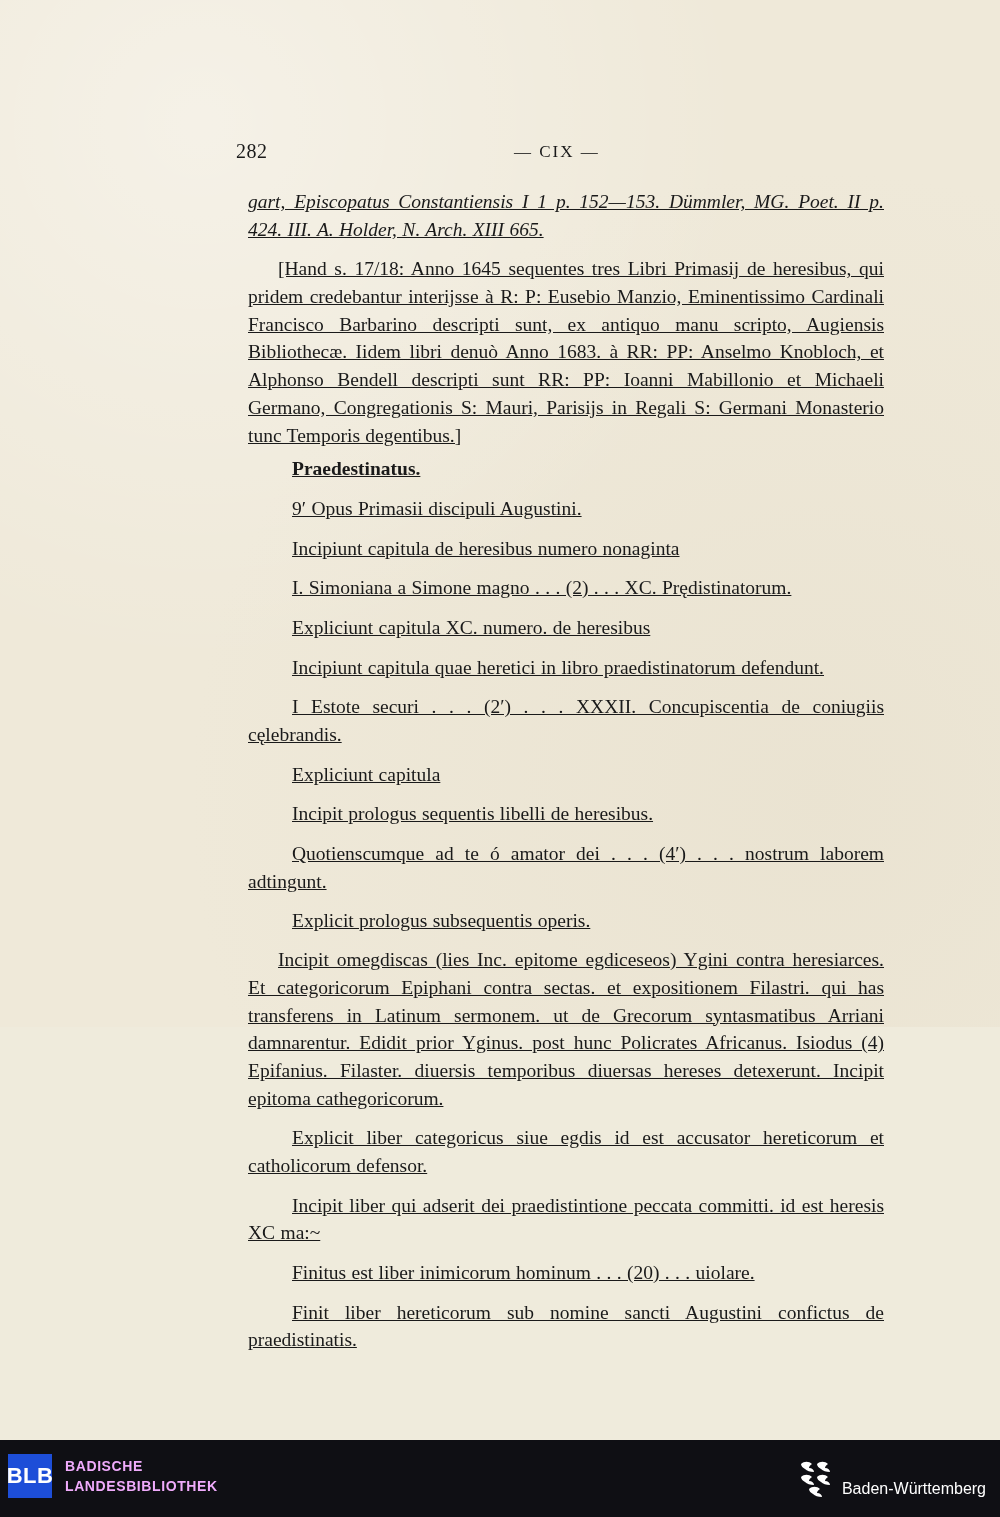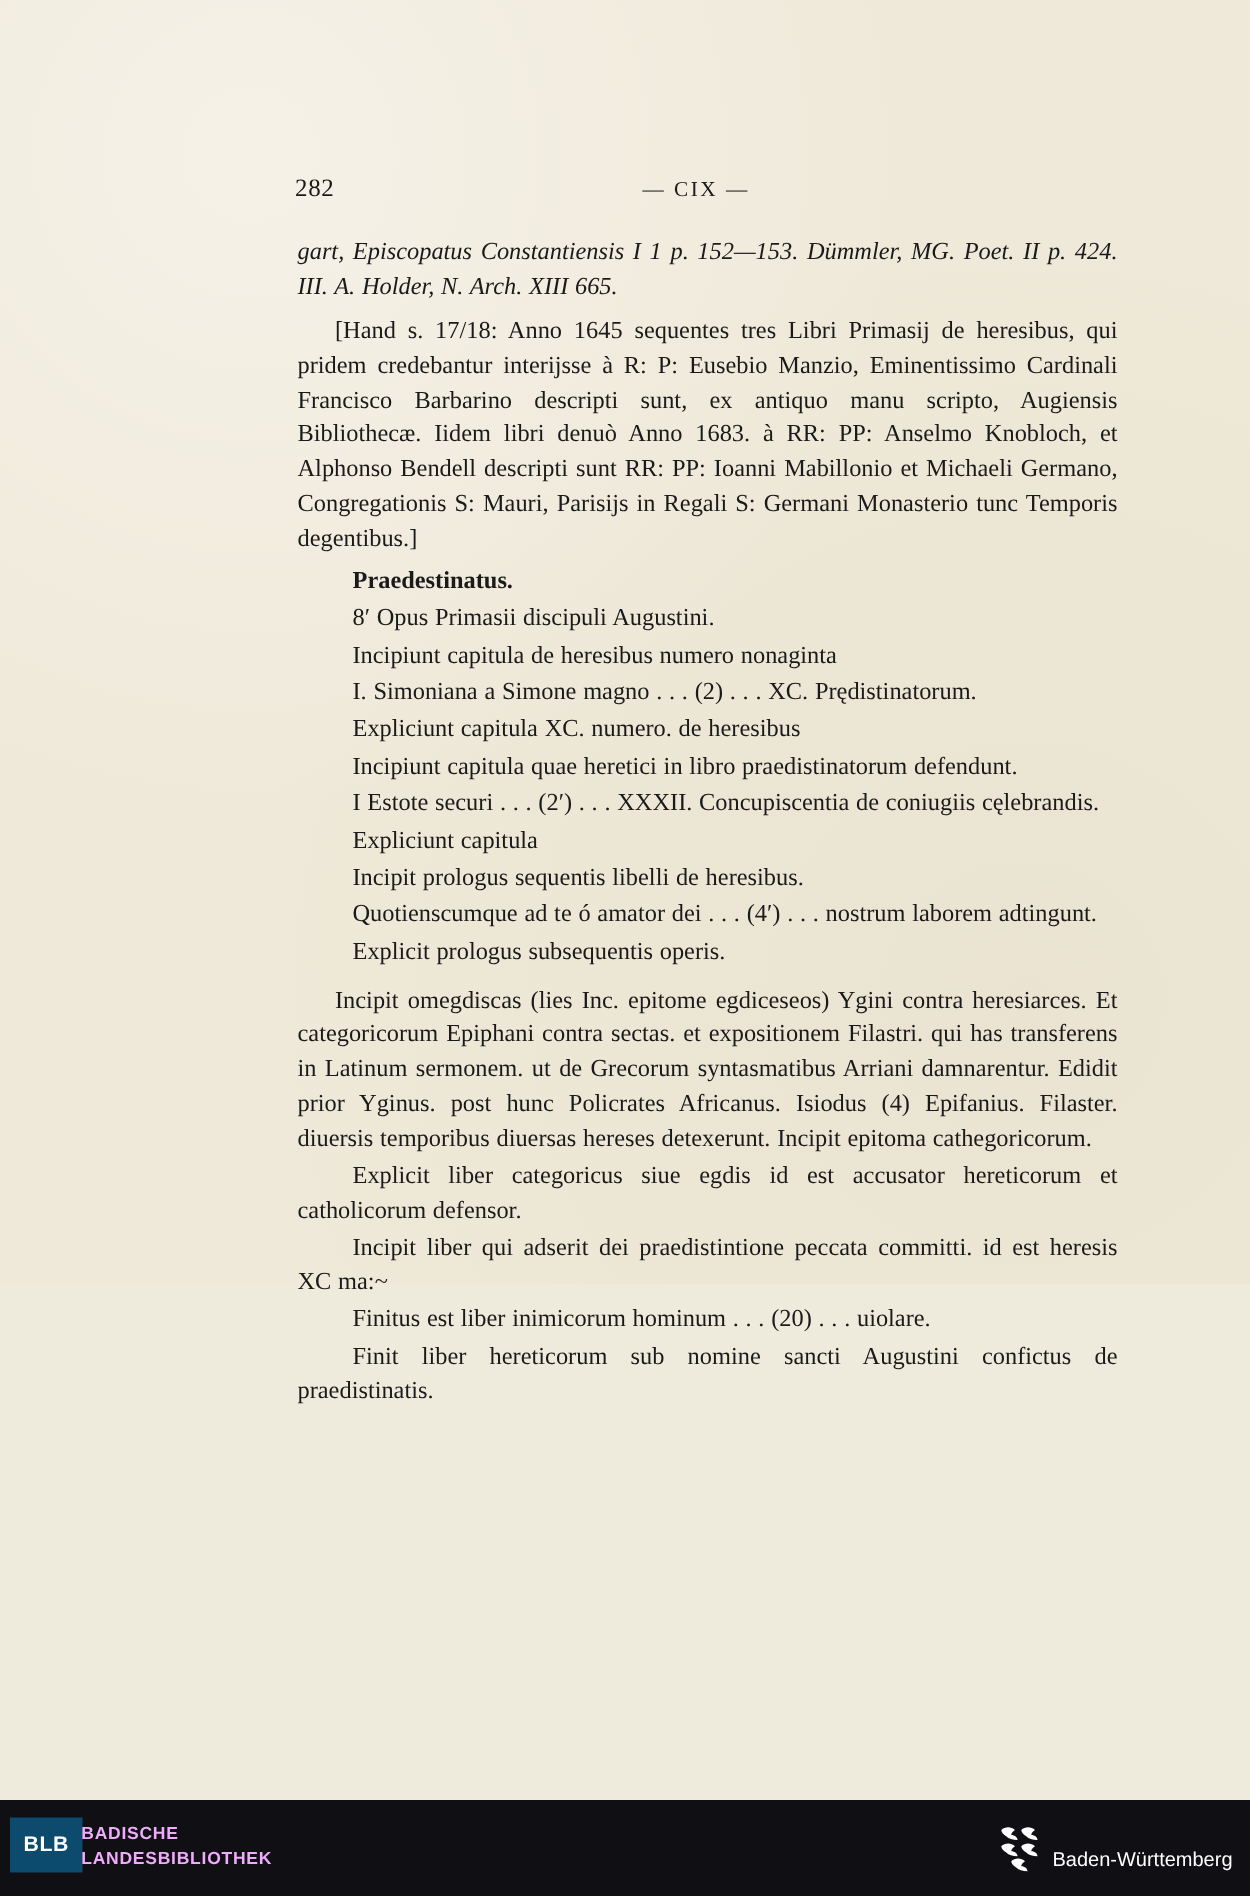--- a/index.html
+++ b/index.html
@@ -51,26 +51,27 @@
   }
   .head-center {
     position: absolute;
     left: 278px;
     top: 2px;
     font-size: 17px;
     letter-spacing: 2px;
   }
 
   p {
-    margin: 2px;
+    margin: 12px;
     font-size: 19.5px;
     line-height: 1.42;
     text-align: justify;
     text-align-last: left;
     word-spacing: 0.5px;
+    text-decoration: underline;
   }
 
   .citation {
     font-style: italic;
     margin-bottom: 8px;
   }
 
   .indent {
     text-indent: 30px;
   }
@@ -111,27 +112,27 @@
     left: 0;
     top: 1440px;
     width: 1000px;
     height: 77px;
     background: #0f0f14;
   }
   .blb-logo {
     position: absolute;
     left: 8px;
     top: 14px;
-    width: 58px;
+    width: 44px;
     height: 44px;
-    background: #0c4a6e;
+    background: #1d4ed8;
     color: #ffffff;
     font-family: "Liberation Sans", sans-serif;
     font-weight: bold;
-    font-size: 17px;
+    font-size: 22px;
     display: flex;
     align-items: center;
     justify-content: center;
     letter-spacing: 0.5px;
   }
   .blb-text {
     position: absolute;
     left: 65px;
     top: 16px;
     color: #f0abfc;
@@ -171,21 +172,21 @@
       <span class="folio">282</span>
       <span class="head-center">—  CIX  —</span>
     </div>
 
     <p class="citation noindent">gart, Episcopatus Constantiensis I 1 p. 152—153. Dümmler, MG. Poet. II p. 424. III. A. Holder, N. Arch. XIII 665.</p>
 
     <p class="indent blockpara">[Hand s. 17/18: Anno 1645 sequentes tres Libri Primasij de heresibus, qui pridem credebantur interijsse à R: P: Eusebio Manzio, Eminentissimo Cardinali Francisco Barbarino descripti sunt, ex antiquo manu scripto, Augiensis Bibliothecæ. Iidem libri denuò Anno 1683. à RR: PP: Anselmo Knobloch, et Alphonso Bendell descripti sunt RR: PP: Ioanni Mabillonio et Michaeli Germano, Congregationis S: Mauri, Parisijs in Regali S: Germani Monasterio tunc Temporis degentibus.]</p>
 
     <p class="heading-line">Praedestinatus.</p>
 
-    <p class="line">8′ Opus Primasii discipuli Augustini.</p>
+    <p class="line">9′ Opus Primasii discipuli Augustini.</p>
     <p class="line">Incipiunt capitula de heresibus numero nonaginta</p>
     <p class="line">I. Simoniana a Simone magno . . . (2) . . . XC. Prędistinatorum.</p>
     <p class="line">Expliciunt capitula XC. numero. de heresibus</p>
     <p class="line">Incipiunt capitula quae heretici in libro praedistinatorum defendunt.</p>
     <p class="line hang">I Estote securi . . . (2′) . . . XXXII. Concupiscentia de coniugiis cęlebrandis.</p>
     <p class="line">Expliciunt capitula</p>
     <p class="line">Incipit prologus sequentis libelli de heresibus.</p>
     <p class="line hang">Quotienscumque ad te ó amator dei . . . (4′) . . . nostrum laborem adtingunt.</p>
     <p class="line">Explicit prologus subsequentis operis.</p>
 

